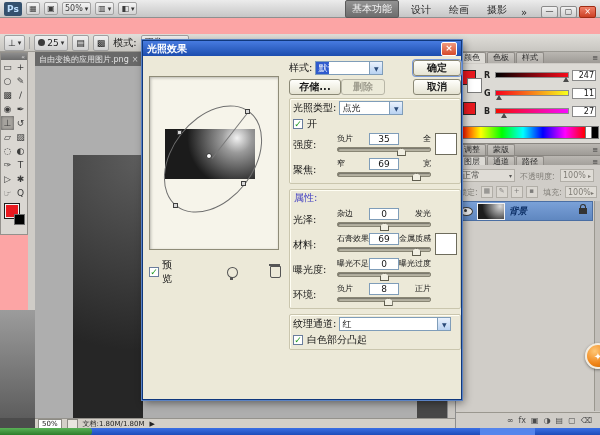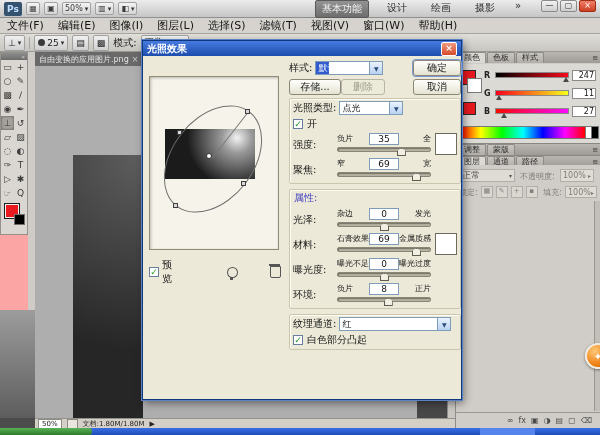--- a/index.html
+++ b/index.html
@@ -10,21 +10,21 @@
   #appbar{position:absolute;left:0;top:0;width:600px;height:18px;box-sizing:border-box;
     background:linear-gradient(#ececec,#c6c6c6);border-bottom:1px solid #8f8f8f;
     display:flex;align-items:center;gap:4px;padding:0 4px;z-index:5;}
   .pslogo{width:18px;height:14px;background:#34516e;color:#bfe0ff;font-size:9px;font-weight:bold;
     display:flex;align-items:center;justify-content:center;border-radius:2px;flex:0 0 auto;}
   .cicon{height:13px;min-width:14px;box-sizing:border-box;display:flex;align-items:center;justify-content:center;
     font-size:8px;color:#3c3c3c;border:1px solid #a2a2a2;border-radius:2px;
     background:linear-gradient(#f4f4f4,#d4d4d4);padding:0 2px;flex:0 0 auto;}
   .dd::after{content:"▾";font-size:7px;margin-left:2px;color:#333;}
   .sep{width:1px;height:12px;background:#a5a5a5;flex:0 0 auto;}
-  #wsgroup{margin-left:auto;display:flex;align-items:flex-start;gap:12px;}
+  #wsgroup{margin-left:auto;display:flex;align-items:flex-end;gap:6px;}
   .ws{font-size:10px;color:#2a2a2a;padding:1px 6px;}
   .ws.active{background:linear-gradient(#939393,#6d6d6d);color:#f2f2f2;border:1px solid #5a5a5a;border-radius:2px;}
   .wsmore{font-size:10px;color:#2a2a2a;padding:0 2px;}
   #winbtns{display:flex;gap:2px;margin-left:6px;}
   .wbtn{width:17px;height:12px;box-sizing:border-box;border:1px solid #8a8a8a;border-radius:2px;
     background:linear-gradient(#f2f2f2,#cfcfcf);font-size:8px;line-height:10px;text-align:center;color:#333;}
   .wbtn.close{background:linear-gradient(#f08068,#cc3f24);color:#fff;border-color:#9e2c14;}
   #menubar{position:absolute;left:0;top:18px;width:600px;height:16px;box-sizing:border-box;
     background:#d6d3ce;border-bottom:1px solid #a8a59f;display:flex;align-items:center;z-index:5;}
   .menu-item{padding:0 7px;font-size:11px;}
@@ -144,21 +144,21 @@
   .rlab{margin-right:3px;}
   .xpsel{display:flex;align-items:stretch;height:14px;border:1px solid #7f9db9;background:#fff;box-sizing:border-box;}
   .xpsel .val{flex:1;font-size:9px;line-height:12px;padding:0 2px;white-space:nowrap;overflow:hidden;}
   .xpsel .btn{width:12px;background:linear-gradient(#eaf2fd,#b9d2f1);border-left:1px solid #7f9db9;
     font-size:6px;color:#2a4a78;display:flex;align-items:center;justify-content:center;}
   .style-sel{width:68px;gap:40px;}
   .style-sel .val{background:#2f5bce;color:#fff;}
   .type-sel{width:64px;}
   .tex-sel{width:112px;}
   .xpbtn{height:16px;box-sizing:border-box;padding:0 6px;font-size:10px;display:flex;align-items:center;justify-content:center;
-    background:linear-gradient(#fffffc,#e5e3d2);border:1px solid #8a8875;border-radius:3px;color:#1c1c1c;}
+    background:linear-gradient(#fffffc,#e5e3d2);border:1px solid #8a8875;border-radius:3px;color:#1c1c1c;font-weight:bold;}
   .xpbtn.default{box-shadow:0 0 0 1px #7a9ad8;}
   .xpbtn.disabled{color:#a09e90;border-color:#b8b6a7;background:#ecead9;}
   .rbtn{position:absolute;right:0;top:0;width:48px;}
   .grp{border:1px solid #cac6ae;box-shadow:inset 1px 1px 0 #fffef4;border-radius:2px;padding:1px 3px 1px 3px;margin-bottom:5px;}
   .grptitle{font-size:10px;color:#4340c2;margin:0 0 2px 1px;}
   .cbrow{display:flex;align-items:center;gap:4px;height:14px;margin-bottom:1px;}
   .cb{width:10px;height:10px;box-sizing:border-box;background:#fff;border:1px solid #6a7d9c;
     font-size:9px;font-weight:bold;color:#1f9a1f;line-height:8px;text-align:center;flex:0 0 auto;}
   .srow{display:flex;margin-bottom:2px;}
   .slabel{width:44px;font-size:10px;align-self:flex-end;padding-bottom:3px;flex:0 0 auto;}
@@ -192,31 +192,20 @@
       <span id="wslist" style="display: contents;"><span class="ws active">基本功能</span><span class="ws">设计</span><span class="ws">绘画</span><span class="ws">摄影</span></span>
       <span class="wsmore">»</span>
       <span id="winbtns">
           <span class="wbtn">—</span>
           <span class="wbtn">▢</span>
           <span class="wbtn close">×</span>
         </span>
     </div>
   </div>
 
-  <div id="menubar">
-      <span class="menu-item">文件(F)</span>
-      <span class="menu-item">编辑(E)</span>
-      <span class="menu-item">图像(I)</span>
-      <span class="menu-item">图层(L)</span>
-      <span class="menu-item">选择(S)</span>
-      <span class="menu-item">滤镜(T)</span>
-      <span class="menu-item">视图(V)</span>
-      <span class="menu-item">窗口(W)</span>
-      <span class="menu-item">帮助(H)</span>
-    </div>
 
   <div id="optionsbar">
     <div class="toolchip dd">
         <span>⊥</span>
       </div>
     <div class="sep"></div>
     <div class="toolchip dd">
         <span class="brushdot"></span>
         <span>25</span>
       </div>
@@ -339,20 +328,26 @@
         </div>
       <div class="lockrow dimmed">
         <span>锁定:</span>
         <span id="lockIcons" style="display: contents;"><span class="lockico">▦</span><span class="lockico">✎</span><span class="lockico">+</span><span class="lockico">▪</span></span>
         <span class="filllab">填充:</span>
         <div class="fillval">
             <span>100%</span>
             <span style="font-size:6px">▸</span>
           </div>
       </div>
+      <div id="layerrow" style="background: linear-gradient(rgb(122, 161, 216), rgb(95, 135, 192));">
+        <span class="eye"></span>
+        <span id="laythumb"></span>
+        <span id="layname">背景</span>
+        <span class="locki"></span>
+      </div>
       <div id="layscroll"></div>
       <div id="laybottom">
           <span class="lbico">∞</span>
           <span class="lbico">fx</span>
           <span class="lbico">▣</span>
           <span class="lbico">◑</span>
           <span class="lbico">▤</span>
           <span class="lbico">▢</span>
           <span class="lbico">⌫</span>
         </div>

